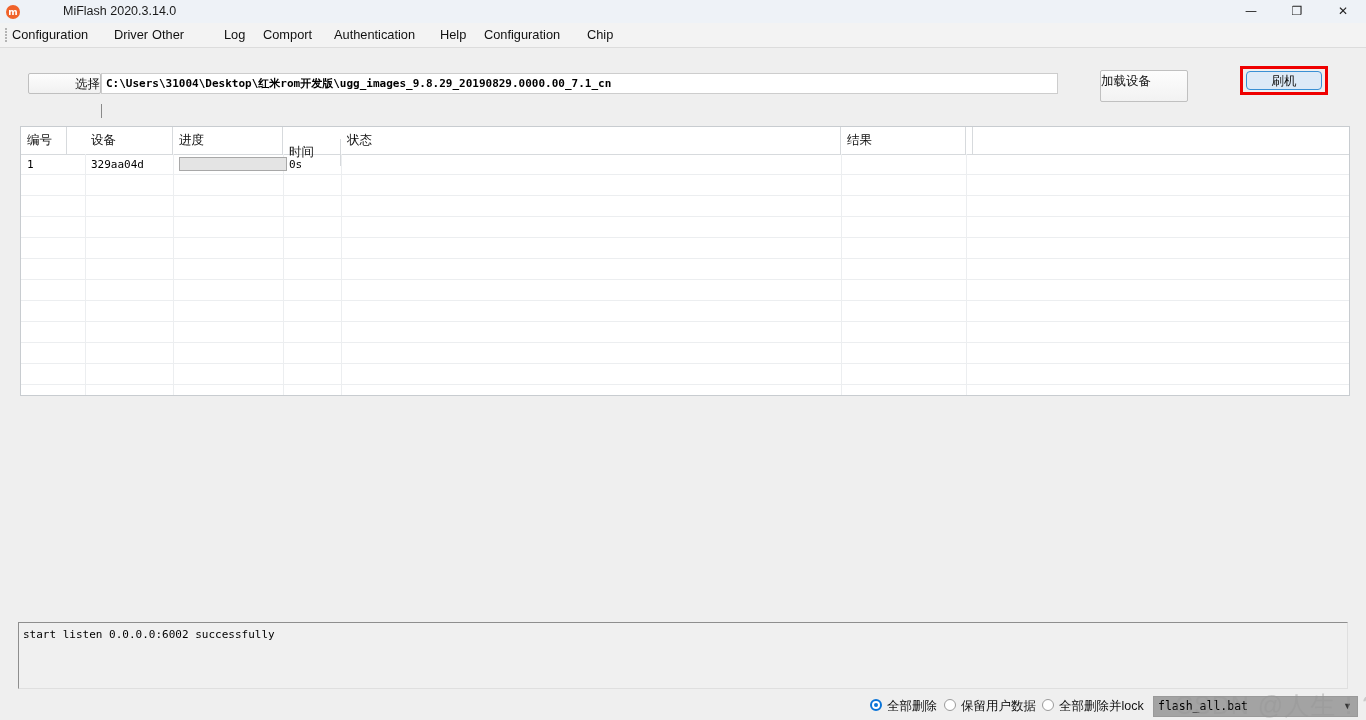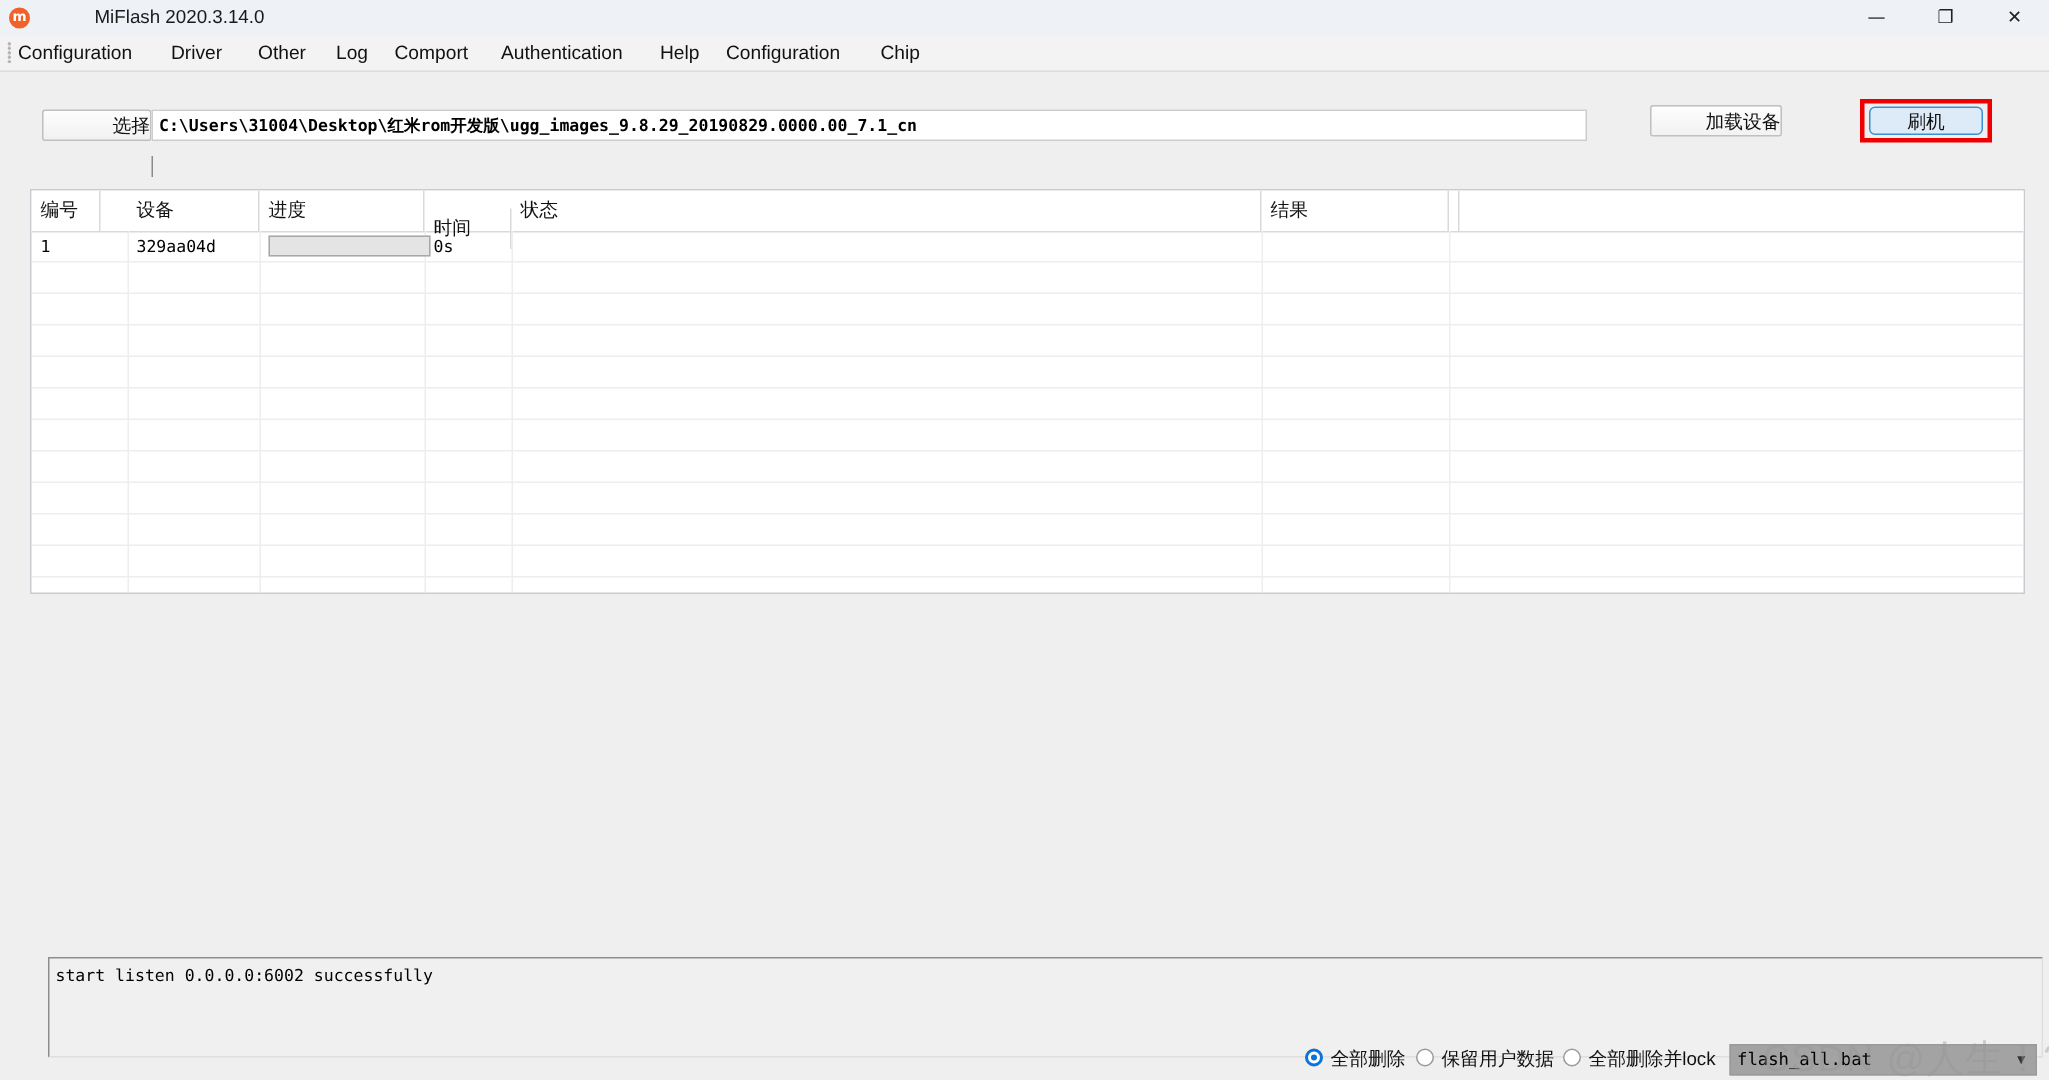--- a/index.html
+++ b/index.html
@@ -113,27 +113,27 @@
   }
   #text-caret {
     position: absolute;
     left: 101px; top: 104px;
     width: 1px; height: 14px;
     background: #8a8a8a;
   }
   #btn-load {
     position: absolute;
     left: 1100px; top: 70px;
-    width: 88px; height: 21px;
+    width: 88px; height: 32px;
     background: linear-gradient(#fdfdfd, #f2f2f2);
     border: 1px solid #c0c0c0;
     border-radius: 2px;
     font-size: 12.5px;
     color: #101010;
-    text-align: right;
+    text-align: left;
     line-height: 21px;
     box-sizing: border-box;
   }
   #flash-highlight {
     position: absolute;
     left: 1240px; top: 66px;
     width: 88px; height: 29px;
     border: 3px solid #ef0000;
     box-sizing: border-box;
   }
@@ -202,29 +202,28 @@
     font-family: "DejaVu Sans Mono", monospace;
     color: #000;
     padding-left: 6px;
     box-sizing: border-box;
     white-space: nowrap;
   }
 
   
   #log-panel {
     position: absolute;
-    left: 32px; top: 622px;
+    left: 18px; top: 622px;
     width: 1330px; height: 67px;
     background: #f0f0f0;
     border: 1px solid #8e8e8e;
     border-right-color: #dfdfdf;
     border-bottom-color: #dfdfdf;
     box-sizing: border-box;
     overflow: hidden;
-    margin-top: 16px;
   }
   #log-text {
     position: absolute;
     left: 4px; top: 5px;
     font-family: "DejaVu Sans Mono", monospace;
     font-size: 11px;
     color: #000;
     white-space: pre;
   }
 
@@ -312,21 +311,21 @@
   <div id="app-title">MiFlash 2020.3.14.0</div>
   <div class="wbtn" id="win-min">—</div>
   <div class="wbtn" id="win-max">❐</div>
   <div class="wbtn" id="win-close">✕</div>
 </div>
 
 <div id="menubar">
   <div id="menu-grip"></div>
 <div class="menu-item" style="left: 12px;">Configuration</div>
     <div class="menu-item" style="left: 114px;">Driver</div>
-    <div class="menu-item" style="left: 172px;">Other</div>
+    <div class="menu-item" style="left: 152px;">Other</div>
     <div class="menu-item" style="left: 224px;">Log</div>
     <div class="menu-item" style="left: 263px;">Comport</div>
     <div class="menu-item" style="left: 334px; text-align: right;">Authentication</div>
     <div class="menu-item" style="left: 440px;">Help</div>
     <div class="menu-item" style="left: 484px;">Configuration</div>
     <div class="menu-item" style="left: 587px;">Chip</div>
   </div>
 
 <div id="btn-select">选择</div>
 <div id="path-field">C:\Users\31004\Desktop\红米rom开发版\ugg_images_9.8.29_20190829.0000.00_7.1_cn</div>

